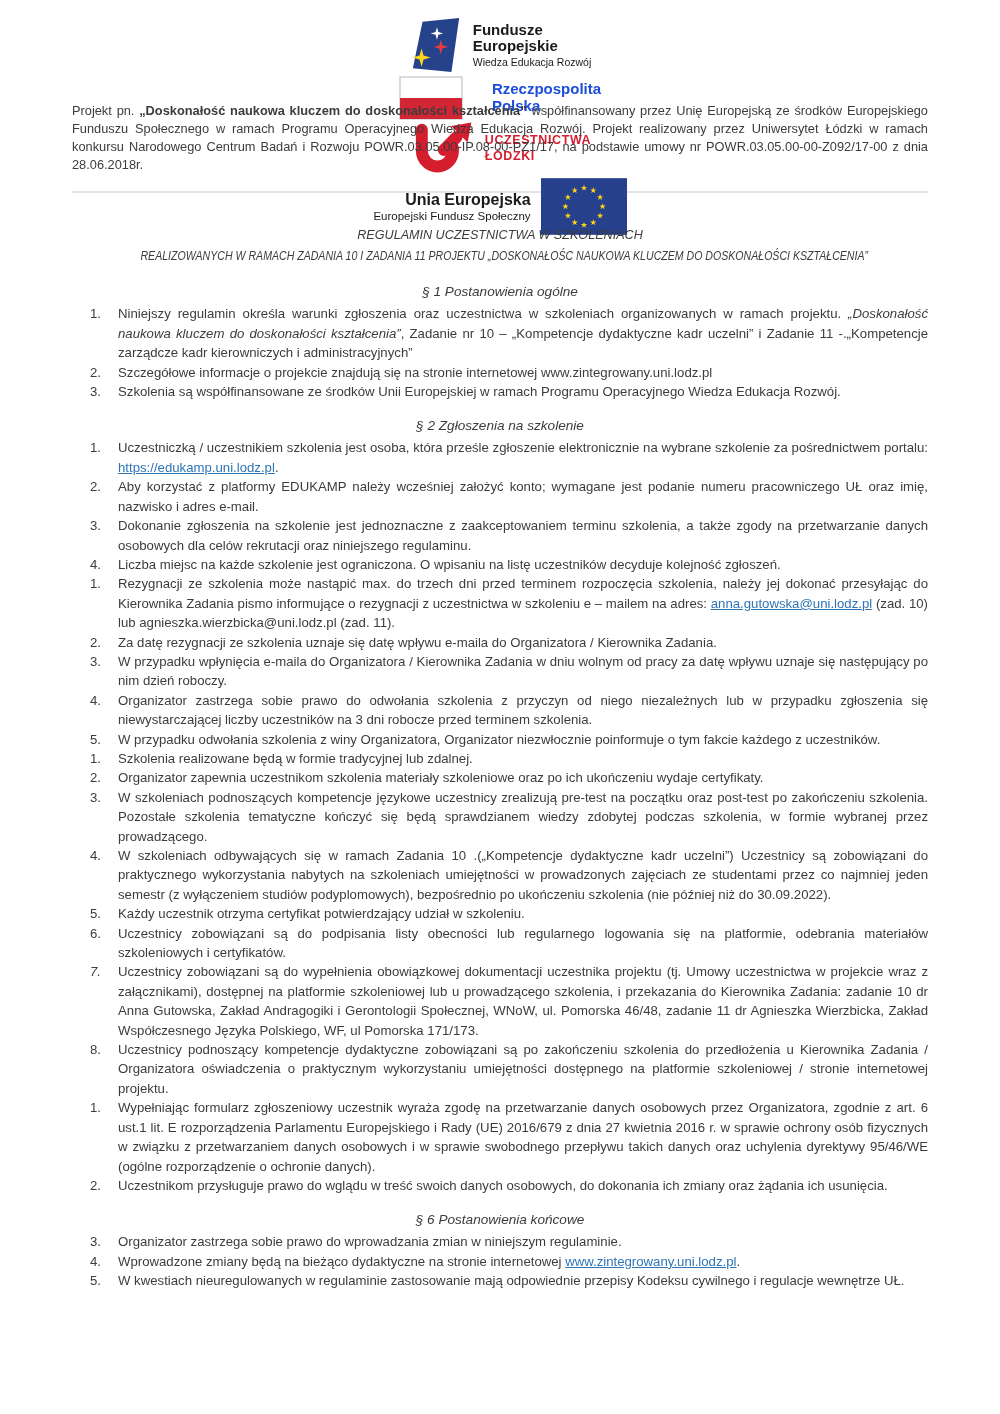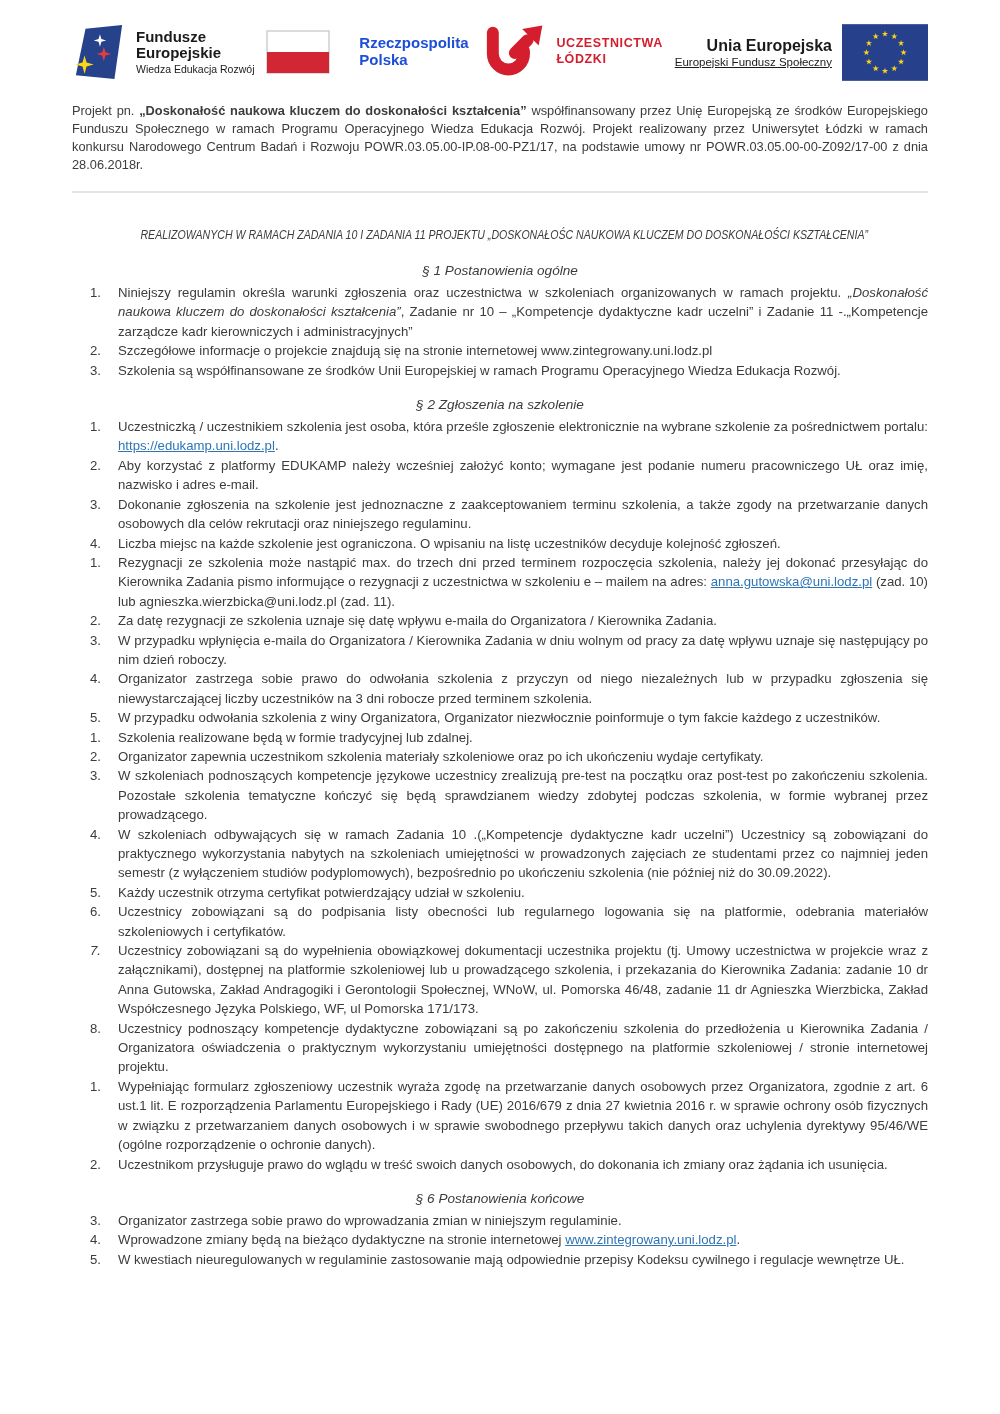--- a/index.html
+++ b/index.html
@@ -4,30 +4,30 @@
 <style>
   html,body { margin:0; padding:0; }
   body {
     width:1000px; height:1414px; background:#ffffff; overflow:hidden;
     font-family:"Liberation Sans", sans-serif; color:#3c3c3c;
     -webkit-font-smoothing:antialiased;
   }
   .page { padding:14px 72px 0 72px; }
 
   
-  .logos { display:flex; align-items:center; justify-content:space-between; height:76px; }
+  .logos { display:flex; align-items:center; justify-content:space-between; height:76px;flex-direction:column; }
   .logo { display:flex; align-items:center; gap:10px; }
   .logo svg { display:block; }
   .lg-t1 { font-weight:bold; font-size:15px; line-height:1.08; color:#1a1a1a; }
   .lg-sub { font-size:10.5px; color:#1a1a1a; margin-top:2px; }
   .pl-t { font-weight:bold; font-size:15px; line-height:1.12; color:#1d4ed8;padding-left:19px; }
   .ul-t { font-weight:bold; font-size:12.5px; line-height:1.25; letter-spacing:.6px; color:#d41e2e; }
   .ue-txt { text-align:right; }
   .ue-t1 { font-weight:bold; font-size:16px; color:#1a1a1a; }
-  .ue-sub { font-size:11.5px; color:#1a1a1a; margin-top:1px;text-decoration:underline; }
+  .ue-sub { font-size:11.5px; color:#1a1a1a; margin-top:1px; }
 
   
   .project-note {
     margin:12px 0 0 0; font-size:12.8px; line-height:1.42;
     text-align:justify; color:#3c3c3c;
   }
   .project-note .bd { font-weight:bold; }
   .rule { margin:16px 0 0 0; border:none; border-top:2px solid #e4e4e4; }
 
   
@@ -120,20 +120,21 @@
       </span>
     </div>
 
   </header>
 
   <p class="project-note" id="project-note"><span>Projekt pn. </span><span class="bd">„Doskonałość naukowa kluczem do doskonałości kształcenia”</span><span> współfinansowany przez Unię Europejską ze środków Europejskiego Funduszu Społecznego w ramach Programu Operacyjnego Wiedza Edukacja Rozwój. Projekt realizowany przez Uniwersytet Łódzki w ramach konkursu Narodowego Centrum Badań i Rozwoju POWR.03.05.00-IP.08-00-PZ1/17, na podstawie umowy nr POWR.03.05.00-00-Z092/17-00 z dnia 28.06.2018r.</span></p>
 
   <hr class="rule">
 
   <div class="doc-title">
+    <div class="line1">REGULAMIN UCZESTNICTWA W SZKOLENIACH</div>
     <div class="line2">REALIZOWANYCH W RAMACH ZADANIA 10 I ZADANIA 11 PROJEKTU „DOSKONAŁOŚC NAUKOWA KLUCZEM DO DOSKONAŁOŚCI KSZTAŁCENIA”</div>
   </div>
 
   <main id="sections">
       <div class="section-heading">§ 1 Postanowienia ogólne</div>
       <div class="item">
         <span class="num">1.</span>
         <span class="txt"><span>Niniejszy regulamin określa warunki zgłoszenia oraz uczestnictwa w szkoleniach organizowanych w ramach projektu. </span><span class="it">„Doskonałość naukowa kluczem do doskonałości kształcenia”</span><span>, Zadanie nr 10 – „Kompetencje dydaktyczne kadr uczelni” i Zadanie 11 -.„Kompetencje zarządcze kadr kierowniczych i administracyjnych”</span></span>
       </div>
       <div class="item">

